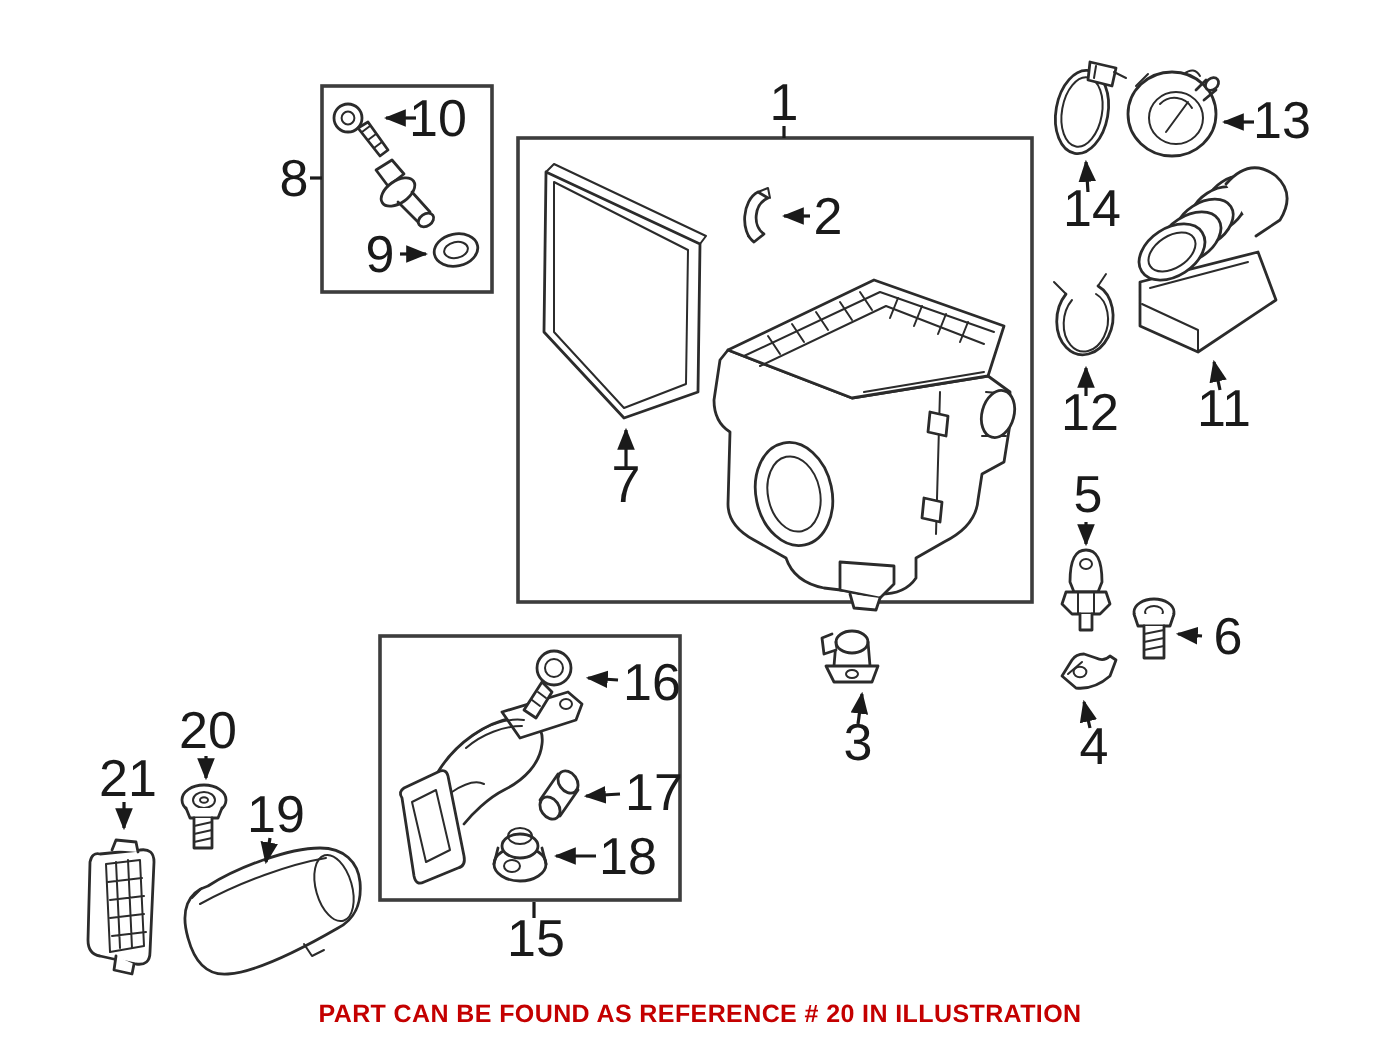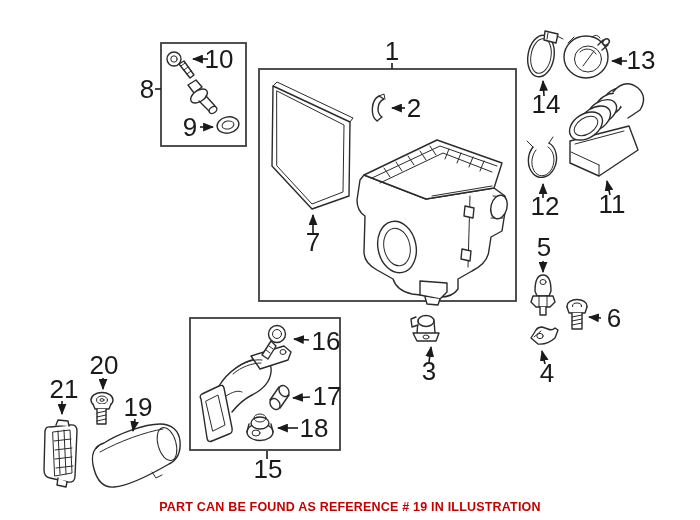--- a/index.html
+++ b/index.html
@@ -255,14 +255,14 @@
     <text class="callout" x="268" y="478">15</text>
     <text class="callout" x="326" y="350">16</text>
     <text class="callout" x="327" y="405">17</text>
     <text class="callout" x="314" y="437">18</text>
     <text class="callout" x="138" y="416">19</text>
     <text class="callout" x="104" y="374">20</text>
     <text class="callout" x="64" y="398">21</text>
   </g>
 </svg>
 
-<div class="caption">PART CAN BE FOUND AS REFERENCE # 19 IN ILLUSTRATION</div>
+<div class="caption">PART CAN BE FOUND AS REFERENCE # 20 IN ILLUSTRATION</div>
 </div>
 
 </body></html>

